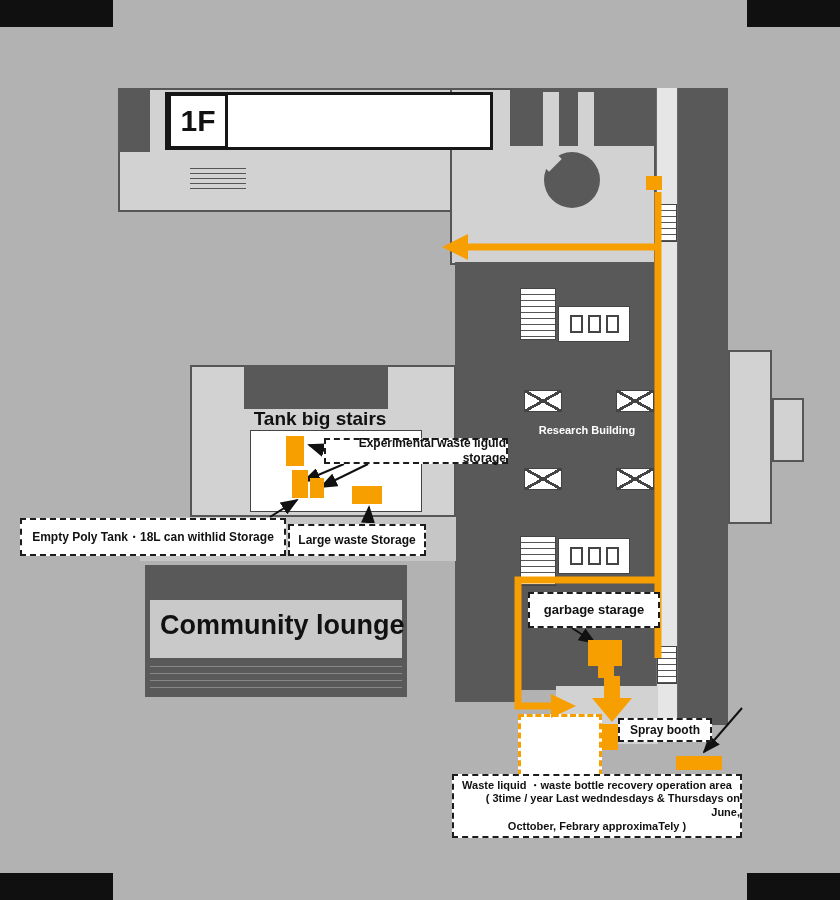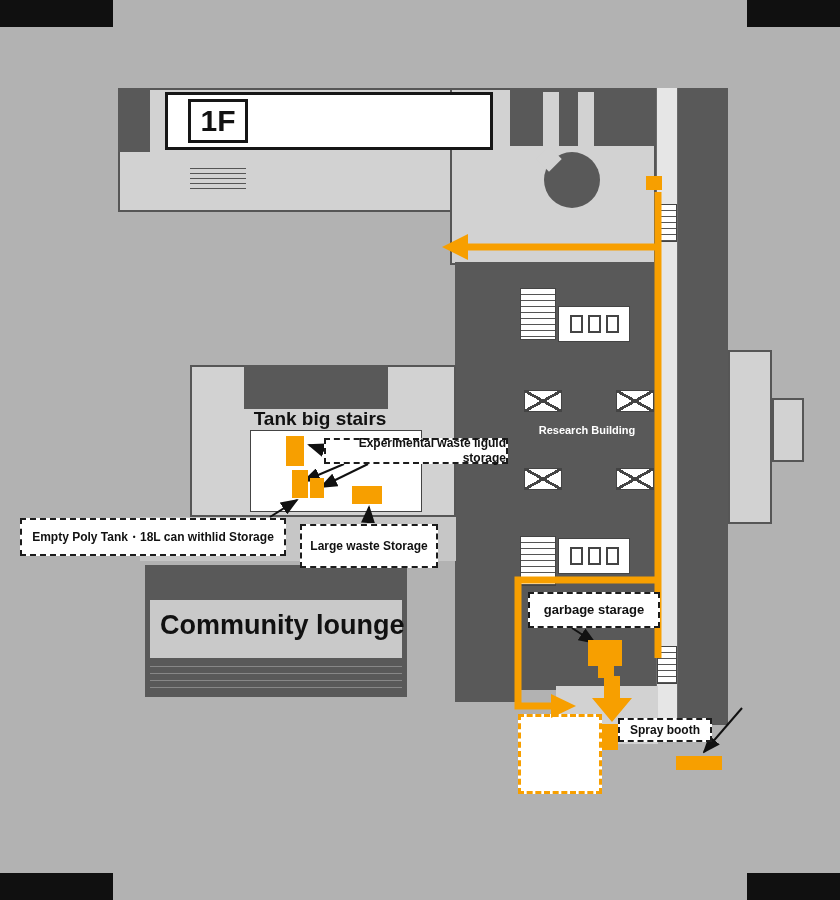--- a/index.html
+++ b/index.html
@@ -18,21 +18,21 @@
         background-image:linear-gradient(to top right,transparent 46%,#444 46%,#444 54%,transparent 54%),
                          linear-gradient(to bottom right,transparent 46%,#444 46%,#444 54%,transparent 54%);}
   .toilets{background:#fff;border:1px solid #444;box-sizing:border-box;display:flex;gap:5px;align-items:center;justify-content:center;}
   .sq{width:13px;height:18px;border:2px solid #444;background:#fff;box-sizing:border-box;}
   .marker{background:#F79F00;z-index:9;}
   .maplabel{z-index:15;font-weight:bold;color:#111;}
   .callout{position:absolute;background:#fff;border:2px dashed #1c1c1c;box-sizing:border-box;
            display:flex;flex-direction:column;align-items:center;justify-content:center;
            text-align:right;font-weight:bold;color:#111;z-index:20;line-height:1.25;}
   #titlebox{background:#fff;border:3px solid #161616;box-sizing:border-box;display:flex;align-items:center;z-index:12;}
-  #f1box{width:60px;height:44px;border:3px solid #161616;box-sizing:border-box;margin-left:20px;
+  #f1box{width:60px;height:56px;border:3px solid #161616;box-sizing:border-box;margin-left:0;
          display:flex;align-items:center;justify-content:center;font-weight:bold;font-size:30px;color:#111;}
   #titletext{flex:1;text-align:center;font-weight:bold;font-size:17px;color:#151515;line-height:1.25;}
   #overlay{position:absolute;left:0;top:0;z-index:8;pointer-events:none;}
   .notch{transform:rotate(45deg);}
   .stripes{background-image:repeating-linear-gradient(to bottom,transparent 0 6px,rgba(255,255,255,.28) 6px 7px);}
 </style>
 </head>
 <body>
 
 <div id="canvas">
@@ -130,23 +130,28 @@
   <div id="titlebox" class="abs" style="left:165px;top:92px;width:328px;height:58px;">
     <div id="f1box">1F</div>
   </div>
 
   <div class="callout" style="left:324px;top:438px;width:184px;height:26px;font-size:12px;">
     <div>Experimental waste liguid storage</div>
   </div>
   <div class="callout" style="left:20px;top:518px;width:266px;height:38px;font-size:12px;">
     <div>Empty Poly Tank・18L can withlid Storage</div>
   </div>
-  <div class="callout" style="left:300px;top:524px;width:138px;height:44px;font-size:12px;">
+  <div class="callout" style="left:288px;top:524px;width:138px;height:32px;font-size:12px;">
     <div>Large waste Storage</div>
   </div>
   <div class="callout" style="left:528px;top:592px;width:132px;height:36px;font-size:13px;">
     <div>garbage starage</div>
   </div>
   <div class="callout" style="left:618px;top:718px;width:94px;height:24px;font-size:12px;">
     <div>Spray booth</div>
   </div>
+  <div class="callout" style="left:452px;top:774px;width:290px;height:64px;font-size:11px;">
+    <div>Waste liquid ・waste bottle recovery operation area</div>
+    <div>( 3time / year Last wedndesdays &amp; Thursdays on June,</div>
+    <div>Octtober, Febrary approximaTely )</div>
+  </div>
 
 </div>
 
 </body></html>

